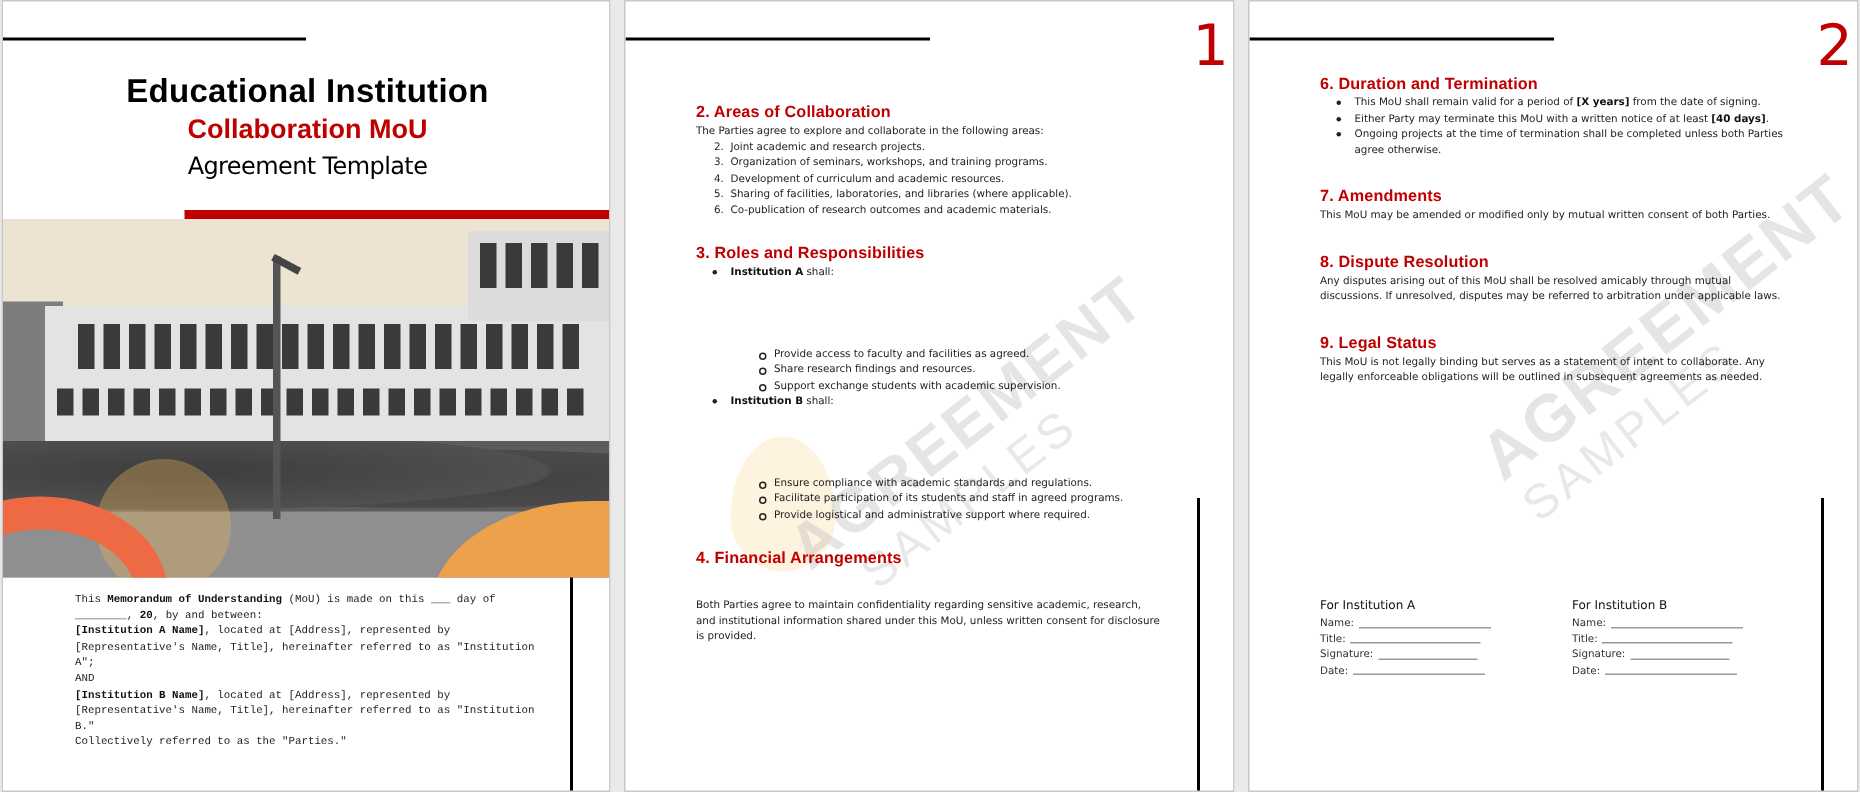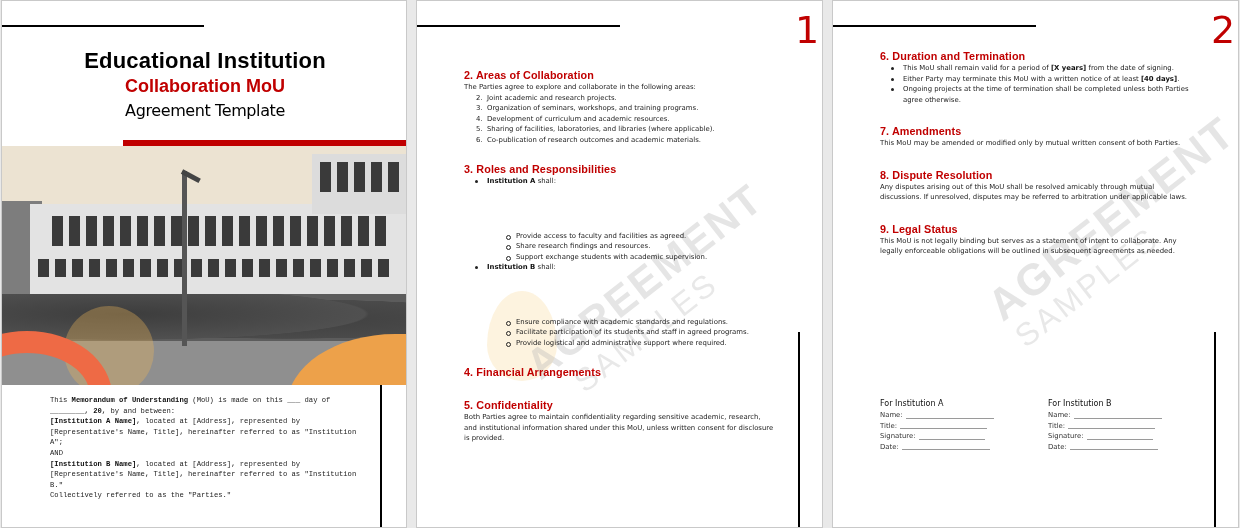--- a/index.html
+++ b/index.html
@@ -211,21 +211,20 @@
           </ul>
         </li>
       </ul>
     </div>
 
     <div class="section">
       <div class="sec-title">4. Financial Arrangements</div>
     </div>
 
     <div class="section">
-      <div class="sec-title">5. Confidentiality</div>
       <div>Both Parties agree to maintain confidentiality regarding sensitive academic, research, and institutional information shared under this MoU, unless written consent for disclosure is provided.</div>
     </div>
   </div>
 
   <div class="vert-rule" style="left:381px; top:331px; height:197px;"></div>
 </div>
 
 <div class="page" id="page-2">
   <div class="top-rule" style="width:203px;"></div>
   <div class="page-num" style="left:378px;">2</div>

